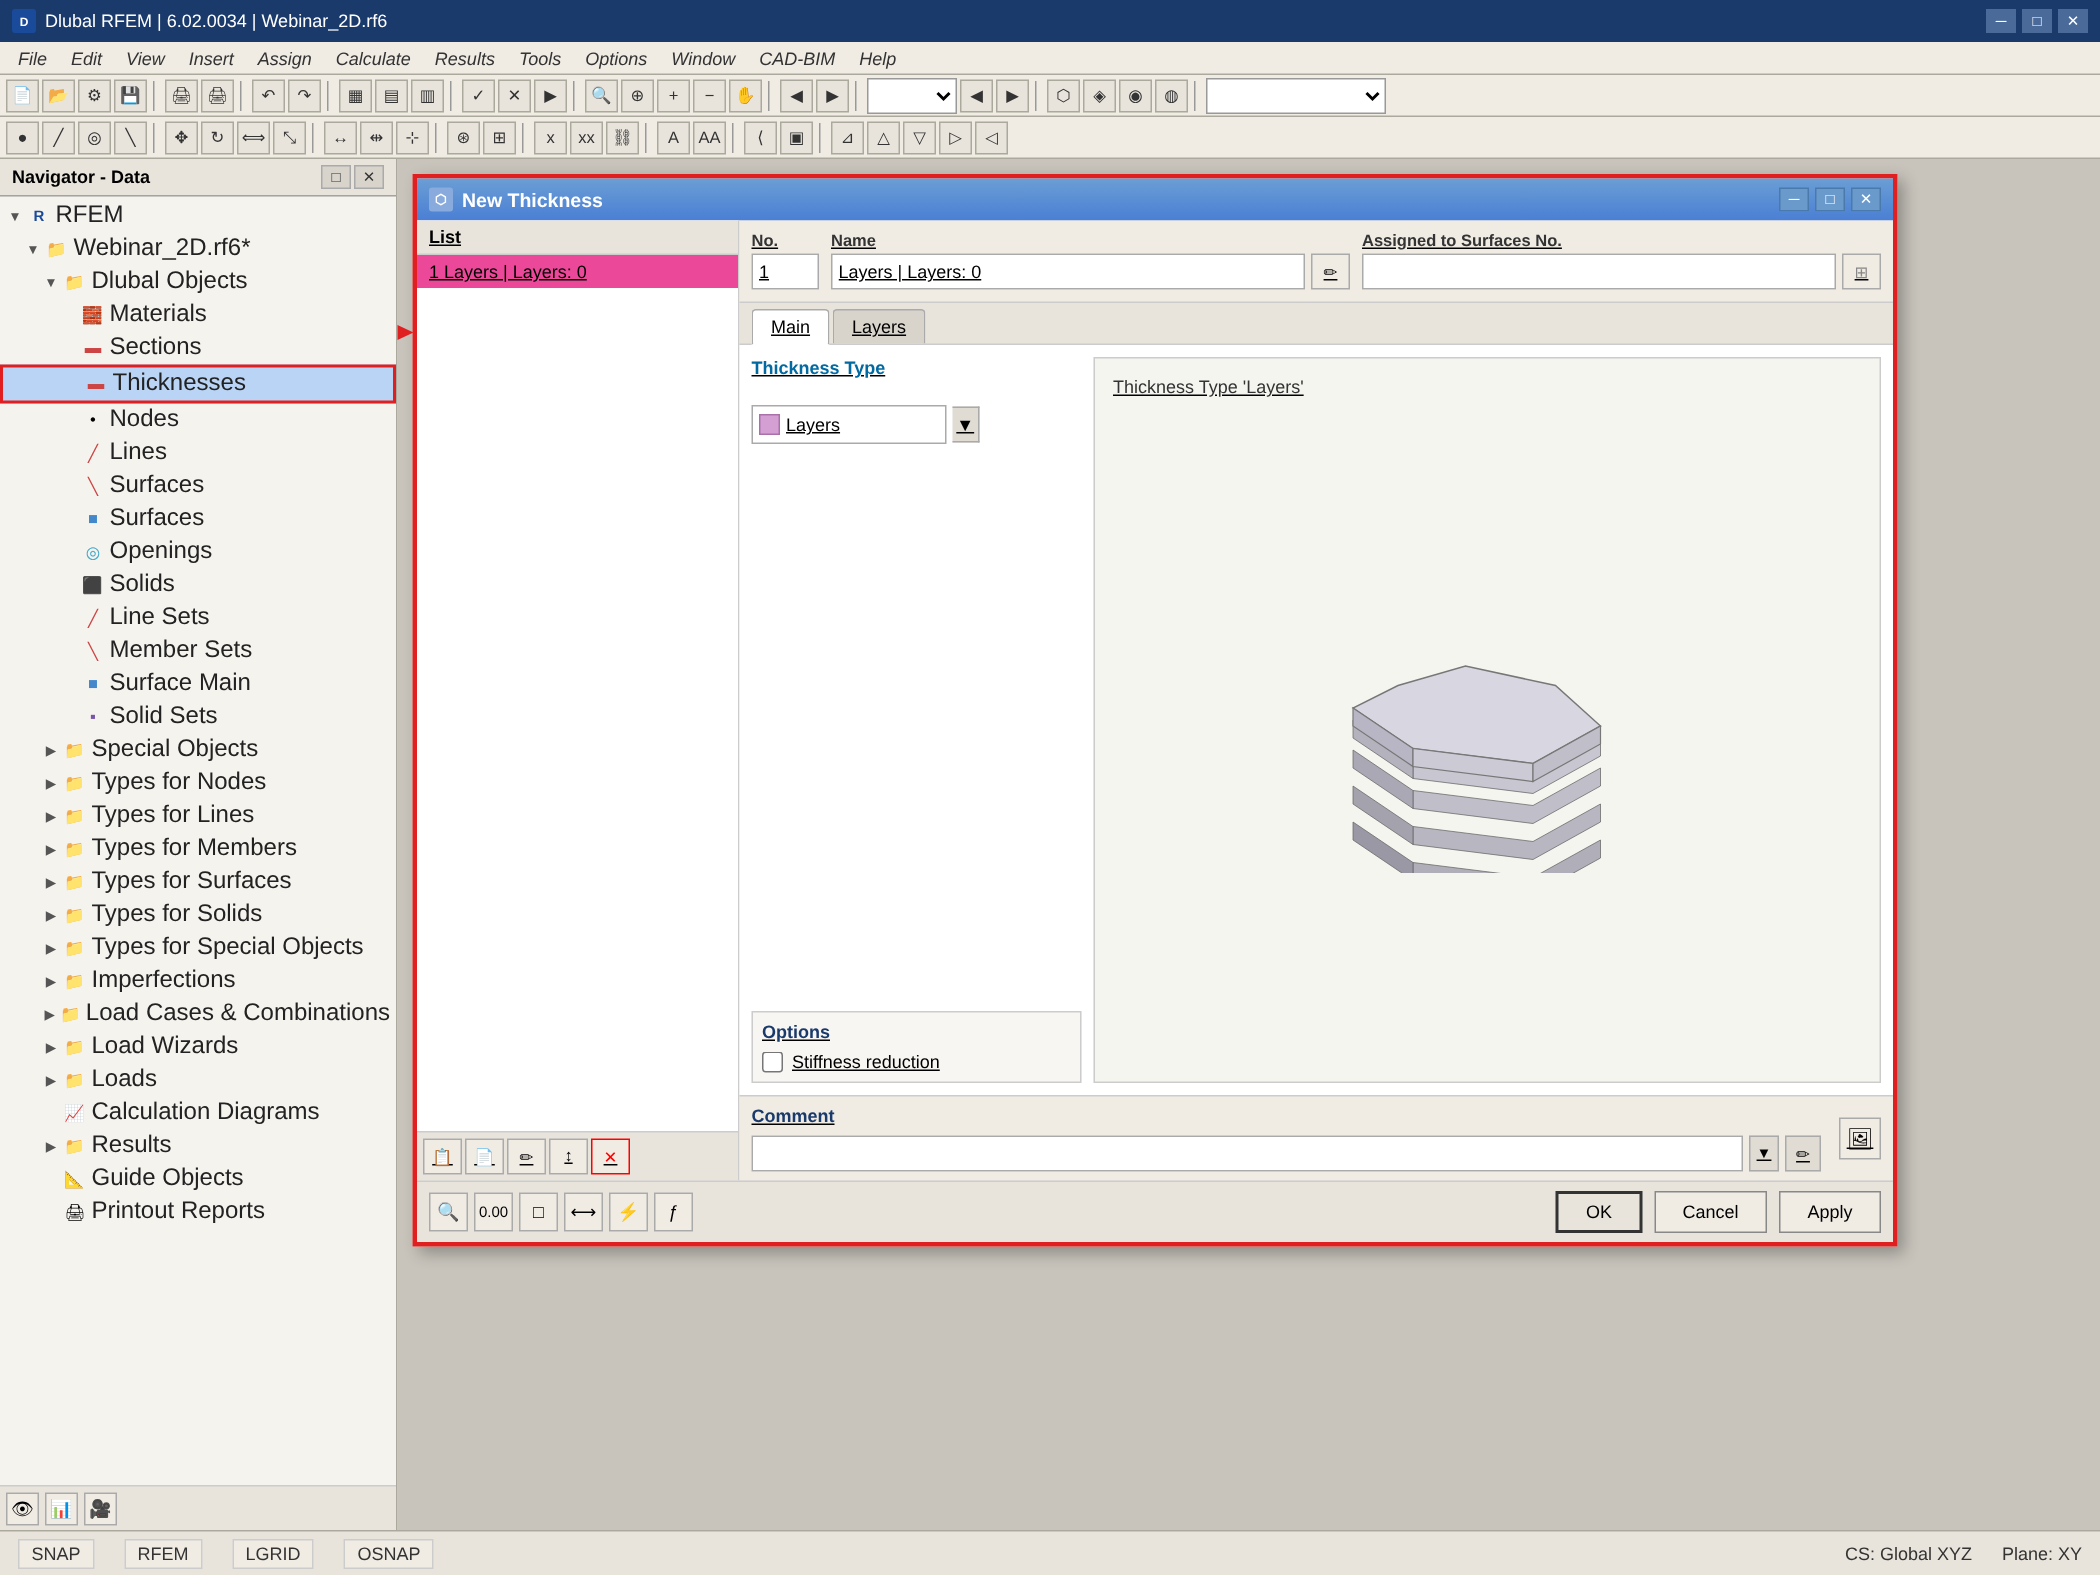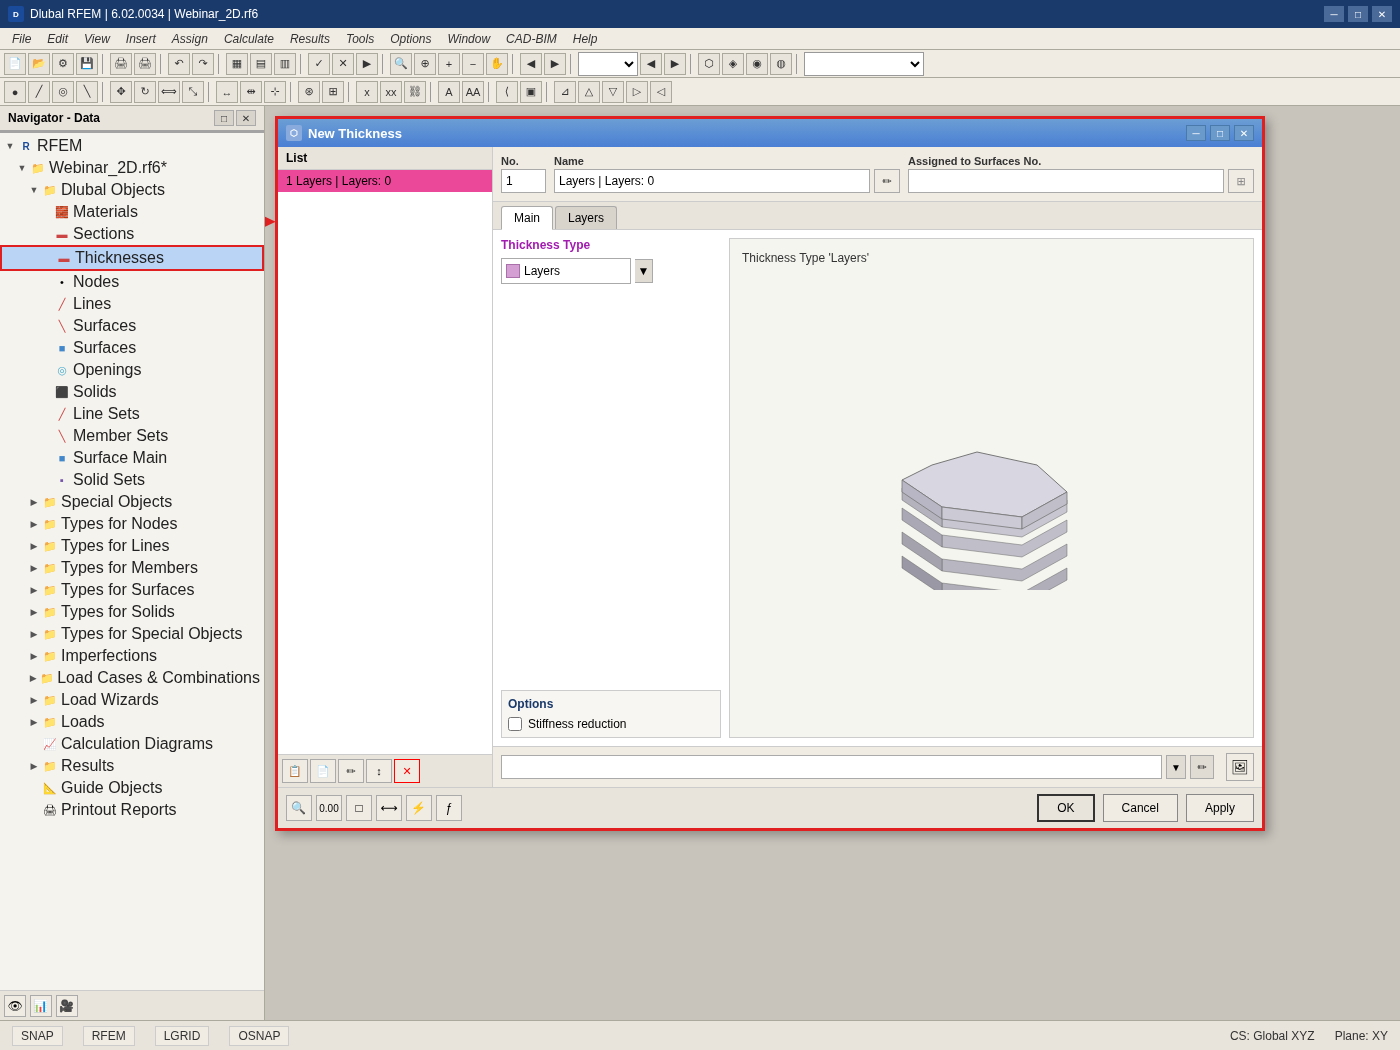--- a/index.html
+++ b/index.html
@@ -19,21 +19,21 @@
     .toolbar { background: #f0ece4; height: 28px; display: flex; align-items: center; padding: 2px 4px; border-bottom: 1px solid #aba99e; gap: 2px; flex-wrap: nowrap; overflow: hidden; }
     .toolbar-btn { width: 22px; height: 22px; background: #e8e4dc; border: 1px solid #aba99e; cursor: pointer; display: flex; align-items: center; justify-content: center; font-size: 11px; color: #333; }
     .toolbar-sep { width: 4px; height: 20px; border-left: 1px solid #999; margin: 0 2px; }
     .toolbar-combo { height: 20px; font-size: 11px; border: 1px solid #999; background: white; padding: 11px 2px; min-width: 60px; }
 
     
     .main-area { display: flex; height: calc(1050px - 28px - 22px - 28px - 28px - 30px); }
 
     
     .navigator { width: 265px; background: #f5f3ee; border-right: 1px solid #aba99e; display: flex; flex-direction: column; overflow: hidden; }
-    .navigator-header { background: #e8e4dc; padding: 4px 8px; font-weight: bold; font-size: 12px; border-bottom: 3px solid #a3a3a3; display: flex; align-items: center; justify-content: space-between; }
+    .navigator-header { background: #e8e4dc; padding: 4px 8px; font-weight: bold; font-size: 12px; border-bottom: 1px solid #a3a3a3; display: flex; align-items: center; justify-content: space-between; }
     .navigator-content { flex: 1; overflow-y: auto; padding: 2px 0; }
     .nav-item { display: flex; align-items: center; padding: 2px 4px; cursor: pointer; white-space: nowrap; }
     .nav-item.highlighted { background: #bad4f5; border: 2px solid #e02020; }
     .nav-indent-0 { padding-left: 4px; }
     .nav-indent-1 { padding-left: 16px; }
     .nav-indent-2 { padding-left: 28px; }
     .nav-indent-3 { padding-left: 40px; }
     .nav-arrow { width: 12px; height: 12px; display: inline-flex; align-items: center; justify-content: center; color: #555; font-size: 9px; margin-right: 2px; cursor: pointer; }
     .nav-icon { width: 16px; height: 16px; display: inline-flex; align-items: center; justify-content: center; margin-right: 3px; font-size: 11px; }
     .nav-label { font-size: 16px; color: #222; }
@@ -43,21 +43,21 @@
     .content-area { flex: 1; background: #c8c4bc; position: relative; overflow: hidden; }
 
     
     .dialog { position: absolute; top: 10px; left: 10px; width: 990px; background: #f0ece4; border: 1px solid #888; box-shadow: 4px 4px 10px rgba(0,0,0,0.3); display: flex; flex-direction: column; border: 3px solid #e02020; }
     .dialog-titlebar { background: linear-gradient(to bottom, #6b9ed4, #4a7fd4); height: 28px; display: flex; align-items: center; padding: 0 8px; justify-content: space-between; }
     .dialog-title { color: white; font-size: 13px; font-weight: bold; display: flex; align-items: center; gap: 6px; }
     .dialog-title-icon { width: 16px; height: 16px; background: #88aadd; border-radius: 2px; display: flex; align-items: center; justify-content: center; font-size: 9px; color: white; }
     .dialog-controls { display: flex; gap: 4px; }
     .dialog-btn { width: 20px; height: 16px; background: #6a9acc; border: 1px solid #4a7aac; color: white; font-size: 10px; cursor: pointer; display: flex; align-items: center; justify-content: center; }
 
-    .dialog-body { display: flex; flex: 1; min-height: 640px; }
+    .dialog-body { display: flex; flex: 1; min-height: 640px; text-decoration: underline; }
 
     
     .list-panel { width: 215px; background: white; border-right: 1px solid #ccc; display: flex; flex-direction: column; }
     .list-header { background: #e8e4dc; padding: 4px 8px; font-size: 12px; font-weight: bold; border-bottom: 1px solid #ccc; }
     .list-content { flex: 1; overflow-y: auto; }
     .list-item { padding: 4px 8px; cursor: pointer; font-size: 12px; }
     .list-item.selected { background: #ec4899; }
     .list-footer { padding: 4px; display: flex; gap: 2px; border-top: 1px solid #ccc; background: #e8e4dc; align-items: center; }
     .list-footer-btn { width: 26px; height: 24px; background: #f0ece4; border: 1px solid #aaa; cursor: pointer; display: flex; align-items: center; justify-content: center; font-size: 11px; }
     .list-footer-btn.red { color: red; }
@@ -78,21 +78,21 @@
     .tab { padding: 4px 12px; font-size: 12px; cursor: pointer; background: #d8d4cc; border: 1px solid #aaa; border-bottom: none; margin-right: 2px; border-radius: 3px 3px 0 0; }
     .tab.active { background: white; border-bottom: 1px solid white; margin-bottom: -1px; z-index: 1; }
 
     
     .tab-content { flex: 1; display: flex; padding: 8px; gap: 8px; background: white; }
 
     .left-form { width: 220px; display: flex; flex-direction: column; gap: 8px; }
     .right-preview { flex: 1; background: #f5f5f0; border: 1px solid #ccc; display: flex; align-items: center; justify-content: center; }
 
     .form-section { display: flex; flex-direction: column; gap: 4px; }
-    .section-title { font-size: 12px; font-weight: bold; color: #a21caf; margin-bottom: 2px; }
+    .section-title { font-size: 12px; font-weight: bold; color: #0369a1; margin-bottom: 14px; }
     .thickness-type-row { display: flex; align-items: center; gap: 4px; }
     .thickness-type-select { height: 26px; border: 1px solid #aaa; background: white; padding: 0 4px; font-size: 12px; display: flex; align-items: center; gap: 4px; cursor: pointer; min-width: 130px; position: relative; }
     .thickness-type-color { width: 14px; height: 14px; background: #d4a0d4; border: 1px solid #aa70aa; display: inline-block; }
     .thickness-type-dropdown { width: 18px; height: 24px; background: #e0dcd4; border: 1px solid #aaa; border-left: none; display: flex; align-items: center; justify-content: center; cursor: pointer; }
 
     .options-section { border: 1px solid #ccc; padding: 6px; background: #f8f6f2; }
     .options-title { font-size: 12px; font-weight: bold; color: #1a3a6b; margin-bottom: 6px; }
     .checkbox-row { display: flex; align-items: center; gap: 6px; }
     .checkbox-input { width: 14px; height: 14px; cursor: pointer; }
     .checkbox-label { font-size: 12px; }
@@ -575,20 +575,21 @@
                   <polygon points="60,97 140,107 140,119 60,109" fill="#cccad4" stroke="#777" stroke-width="0.8"></polygon>
 
                   <polygon points="140,107 185,82 185,94 140,119" fill="#c0bec8" stroke="#777" stroke-width="0.8"></polygon>
                 </svg>
               </div>
             </div>
           </div>
 
           <div class="comment-section" style="display:flex;flex-direction:row;align-items:center;justify-content:space-between;padding:6px 8px;background:#f0ece4;border-top:1px solid #ccc;">
             <div style="display:flex;flex-direction:column;gap:2px;flex:1;">
+              <span class="comment-label">Comment</span>
               <div class="comment-row">
                 <input class="comment-input" type="text" value="" style="">
                 <button class="comment-dropdown-btn">▼</button>
                 <button class="comment-edit-btn">✏</button>
               </div>
             </div>
             <div style="display:flex;align-items:flex-end;padding-left:12px;">
               <button class="list-footer-btn" style="width:28px;height:28px;font-size:14px;">🖼</button>
             </div>
           </div>

